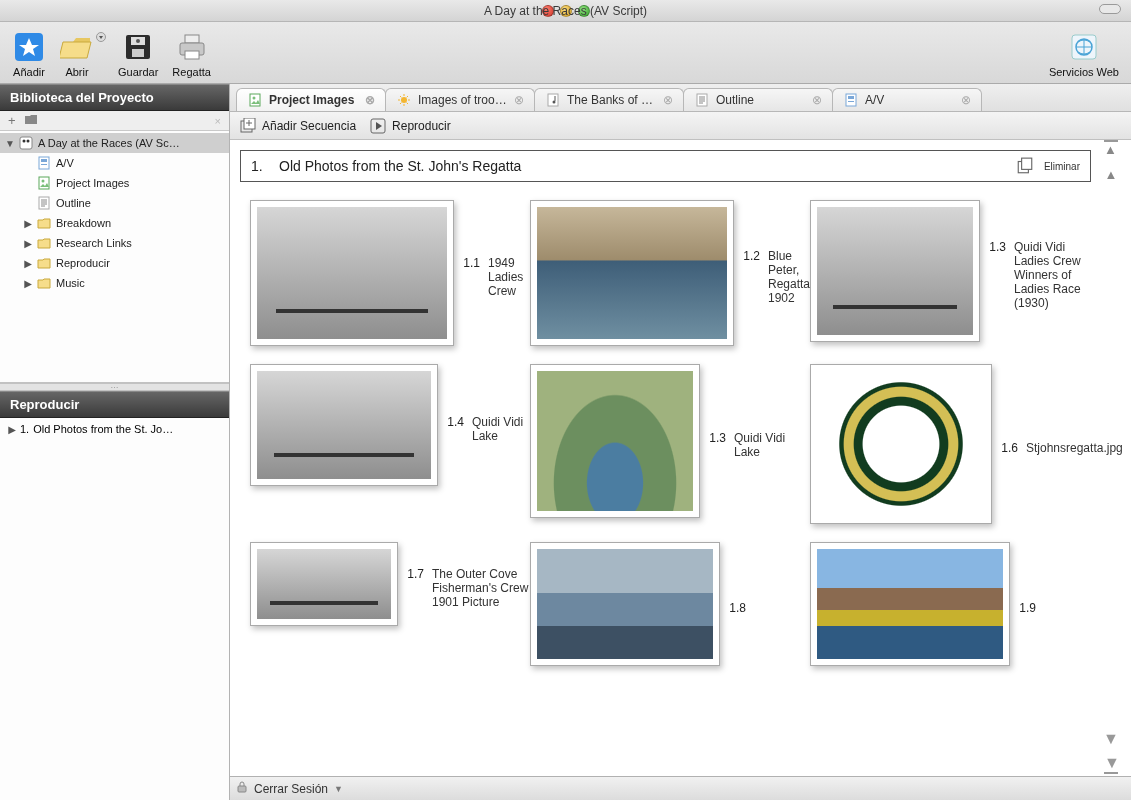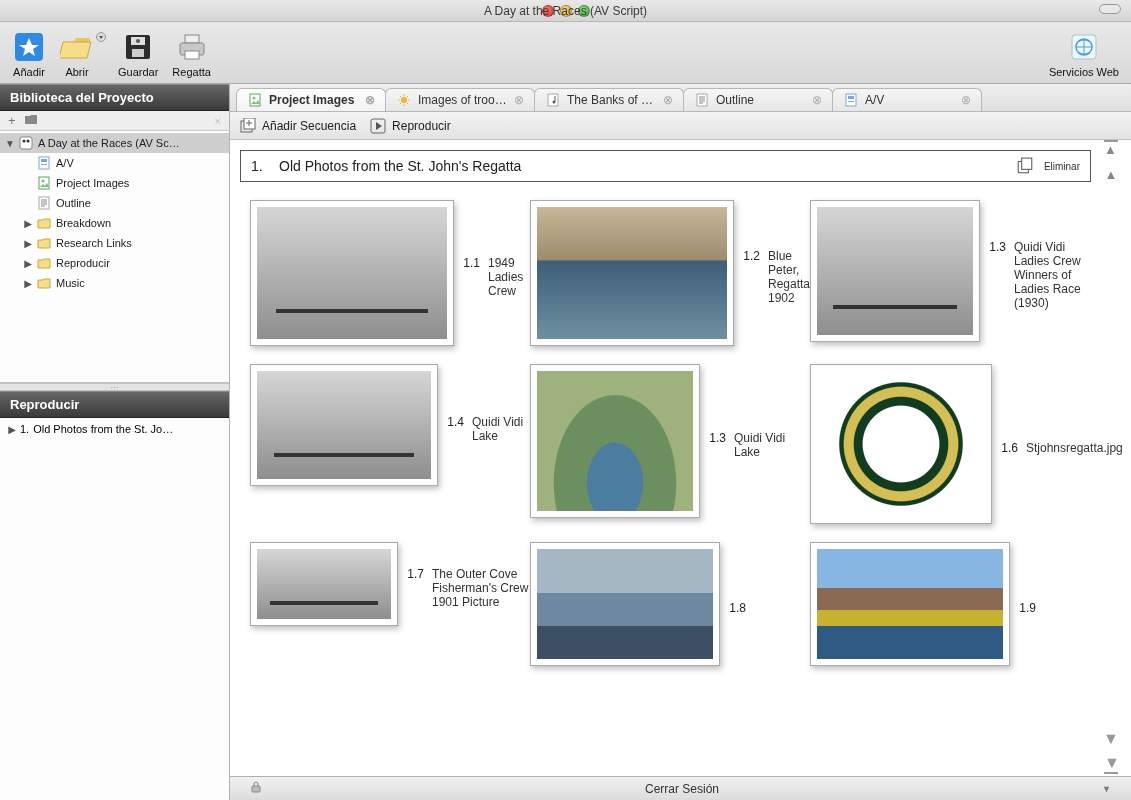--- a/index.html
+++ b/index.html
@@ -71,21 +71,21 @@
 .thumb { border: 1px solid #aaa; padding: 6px; background: #fff; box-shadow: 2px 3px 6px rgba(0,0,0,.25); display: inline-block; }
 .thumb-img { display: block; background: #888; }
 .caption { display: flex; gap: 8px; font-size: 12px; color: #333; margin-top: 8px; max-width: 230px; }
 .caption .ix { color: #222; min-width: 26px; text-align: right; }
 .caption .txt { flex: 1; }
 .gallery-nav { position: absolute; right: 8px; top: 0; bottom: 0; width: 24px; display: flex; flex-direction: column; align-items: center; color: #999; }
 .gallery-nav .down { margin-top: auto; }
 .gallery-nav .downbar { margin-top: 6px; margin-bottom: 2px;}
 
 
-.statusbar { height: 24px; border-top: 1px solid #b1b1b1; background: linear-gradient(#f1f1f1,#dcdcdc); display: flex; align-items: center; justify-content: space-between; padding: 0 20px; font-size: 12px; color: #333; gap: 6px; }
+.statusbar { height: 24px; border-top: 1px solid #b1b1b1; background: linear-gradient(#f1f1f1,#dcdcdc); display: flex; align-items: center; justify-content: flex-start; padding: 0 6px; font-size: 12px; color: #333; gap: 6px; }
 .statusbar .lock { color: #777; }
 
 
 .bw { background: linear-gradient(#d6d6d6,#8e8e8e); position: relative; overflow: hidden; }
 .bw::after { content: ""; position: absolute; left: 10%; right: 10%; bottom: 20%; height: 4px; background: #333; }
 .lake { background: linear-gradient(#c6b79a 0%, #9e8c6c 40%, #3e5e78 41%, #6f8fa1 100%); }
 .aerial { background: radial-gradient(ellipse at 50% 80%, #4b7da1 25%, #6c8f5f 26% 55%, #9fb27e 56%); }
 .seal { background: radial-gradient(circle, #fff 0 34%, #123c1f 35% 42%, #d4bf55 43% 51%, #123c1f 52% 55%, #fff 56%); }
 .color-race { background: linear-gradient(#a6b7c4 0 40%, #6d88a0 40% 70%, #3d5063 70%); }
 .festival { background: linear-gradient(#88b6e2 0 35%, #8a6a50 35% 55%, #c7b12e 55% 70%, #2f5a82 70%); }

